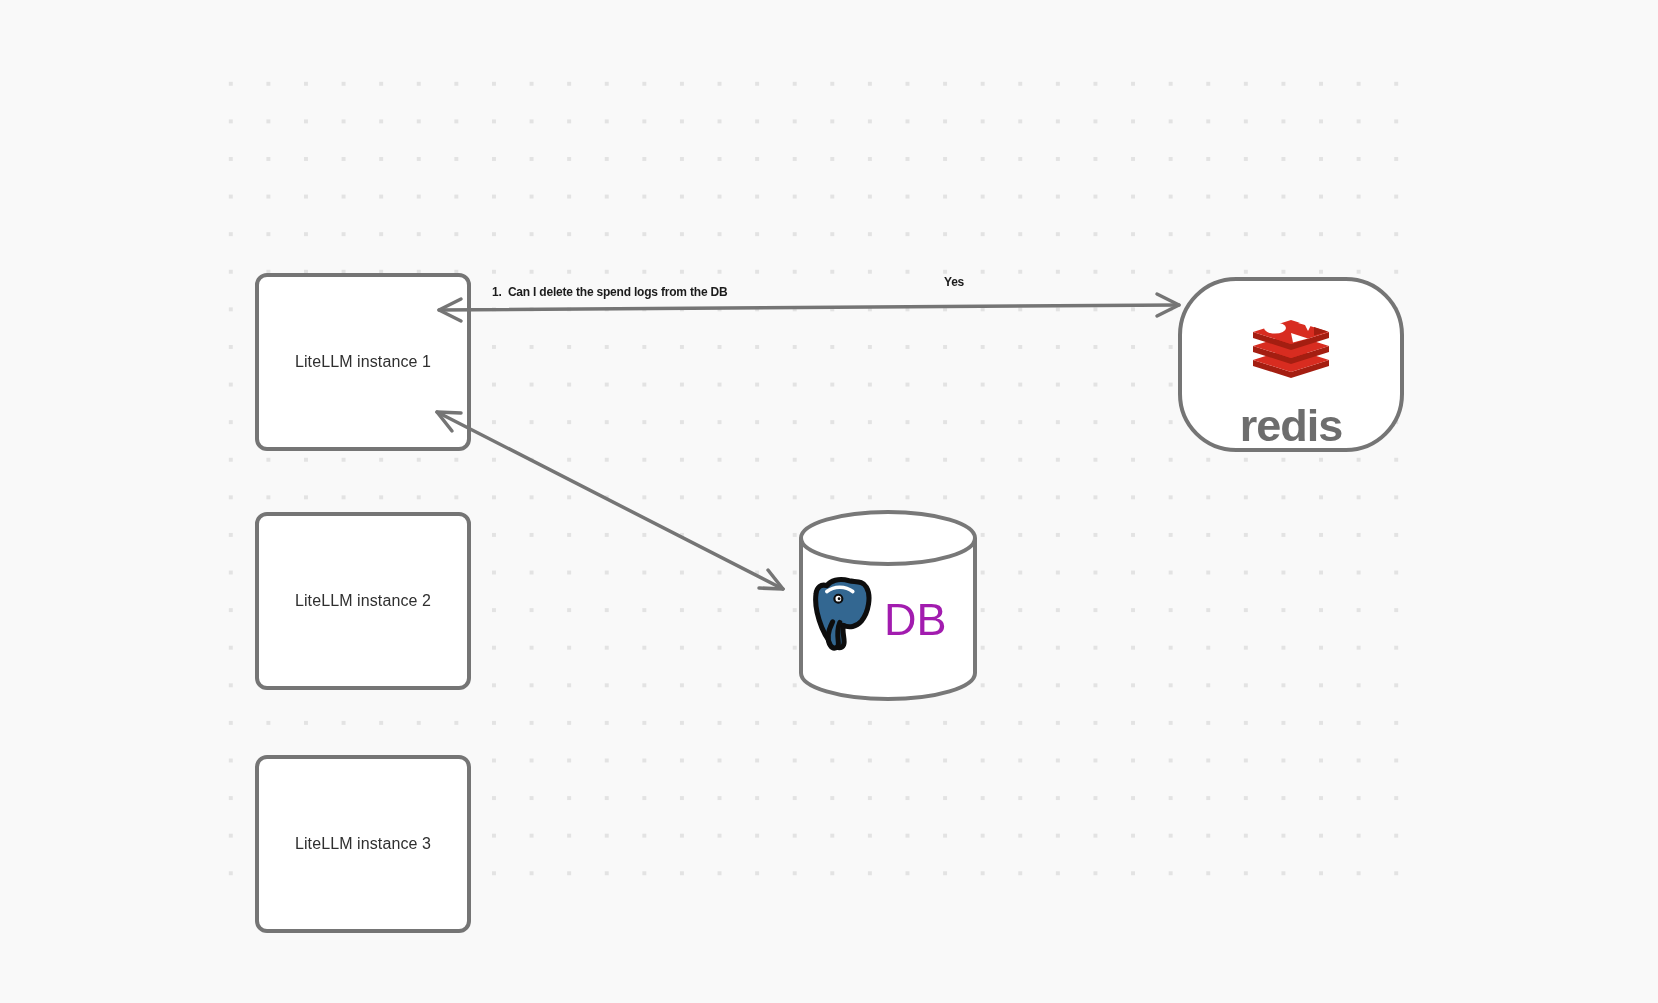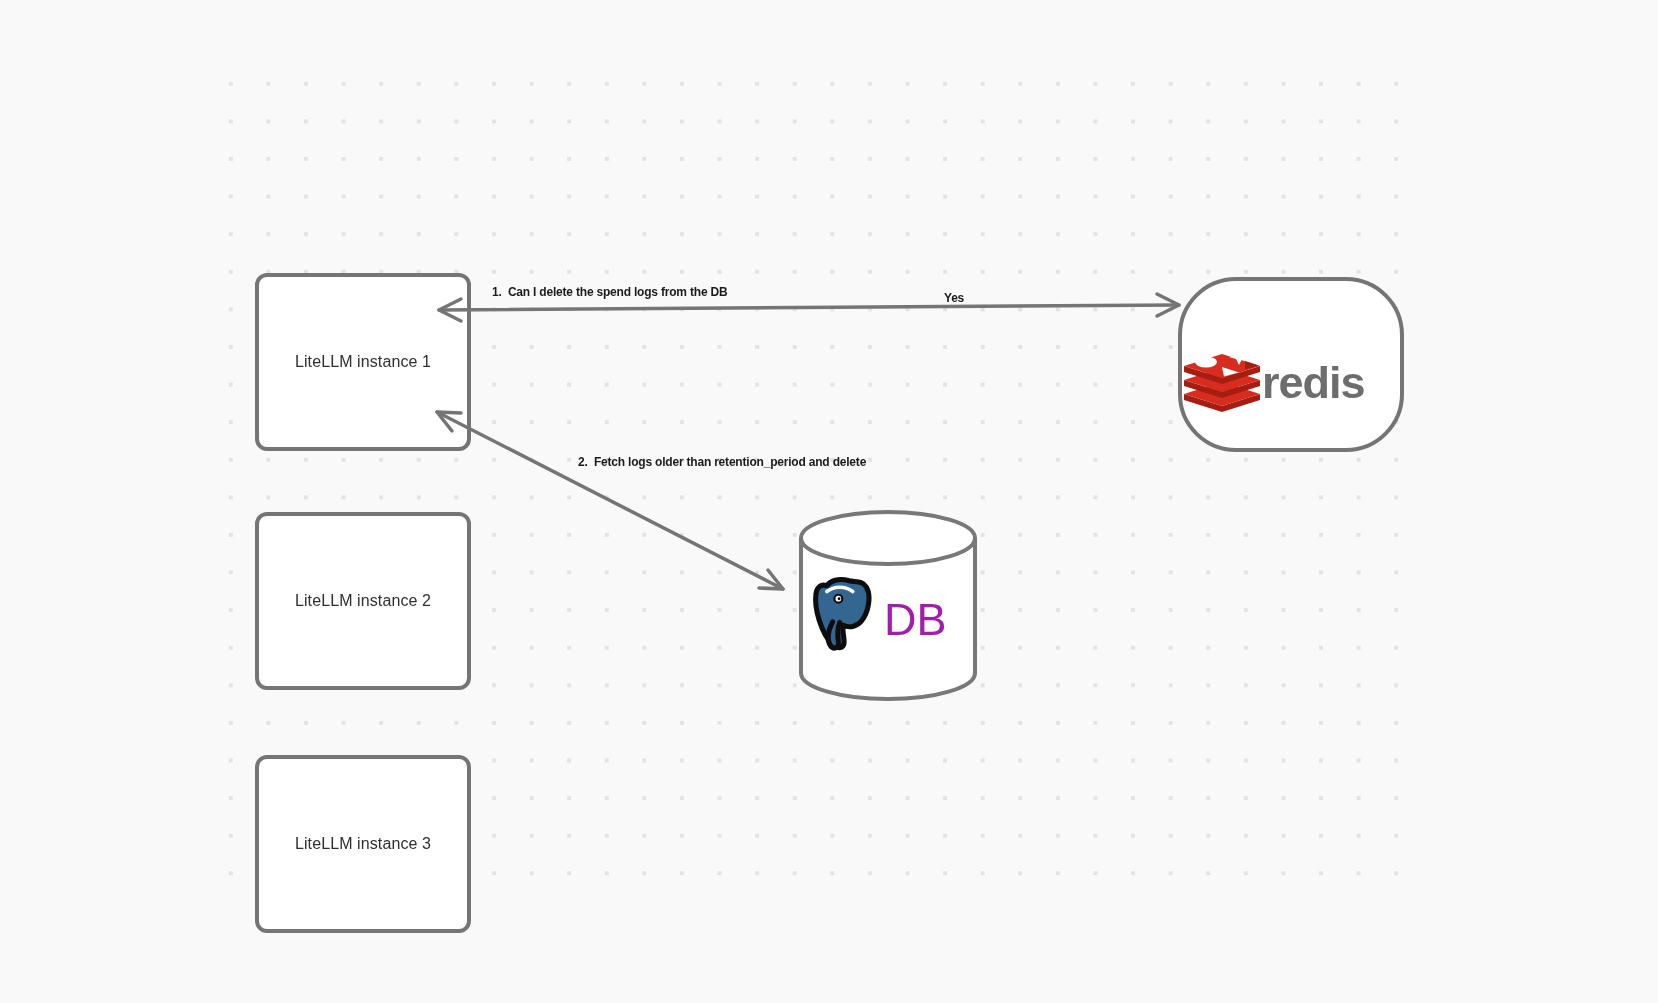--- a/index.html
+++ b/index.html
@@ -7,21 +7,21 @@
   .canvas{position:relative;width:1658px;height:1003px;background:#f9f9f9;overflow:hidden;}
   .dots{position:absolute;left:212px;top:65px;width:1217px;height:836px;
         background-image:radial-gradient(circle,#e3e3e3 2.3px,rgba(0,0,0,0) 2.5px);
         background-size:37.6px 37.6px;}
   .inst-box{position:absolute;width:216px;height:178px;background:#ffffff;
         border:4px solid #757575;border-radius:12px;box-sizing:border-box;
         display:flex;align-items:center;justify-content:center;}
   .inst-label{font-size:16px;color:#2f2f2f;letter-spacing:0.1px;}
   .redis-node{position:absolute;left:1178px;top:277px;width:226px;height:175px;
         background:#ffffff;border:4px solid #757575;border-radius:58px;box-sizing:border-box;
-        display:flex;align-items:center;padding-top:33px;}
+        display:flex;flex-direction:column;align-items:center;padding-top:33px;gap:20px;}
   .redis-word{font-size:45px;font-weight:700;color:#6d6d6d;letter-spacing:-1px;
         line-height:1;margin-top:3px;}
   .db-cyl{position:absolute;left:797px;top:508px;}
   .pg-logo{position:absolute;left:811px;top:577px;}
   .db-label{position:absolute;left:884px;top:597px;font-size:45px;color:#a21caf;
         letter-spacing:0px;line-height:1;}
   .arrows{position:absolute;left:0;top:0;pointer-events:none;}
   .arrows path{pointer-events:stroke;}
   .edge-label{position:absolute;font-size:12px;font-weight:700;color:#1b1b1b;
         white-space:pre;letter-spacing:-0.2px;line-height:1.2;}
@@ -79,16 +79,15 @@
       <path d="M439 310 L1179 305"></path>
       <path d="M461 299 L439 310 L461 321"></path>
       <path d="M1157 294 L1179 305 L1157 316"></path>
       <path d="M437 412 L783 589"></path>
       <path d="M461 413 L437 412 L452 431"></path>
       <path d="M768 570 L783 589 L759 588"></path>
     </g>
   </svg>
 
   <div class="edge-label" style="left:492px;top:285px;">1.  Can I delete the spend logs from the DB</div>
-  <div class="edge-label" style="left:944px;top:291px;">Yes</div>
-  <div class="edge-label" style="left:578px;top:455px;">2.  Fetch logs older than retention_period and delete</div>
+  <div class="edge-label" style="left:944px;top:275px;">Yes</div>
 
 </div>
 
 </body></html>

